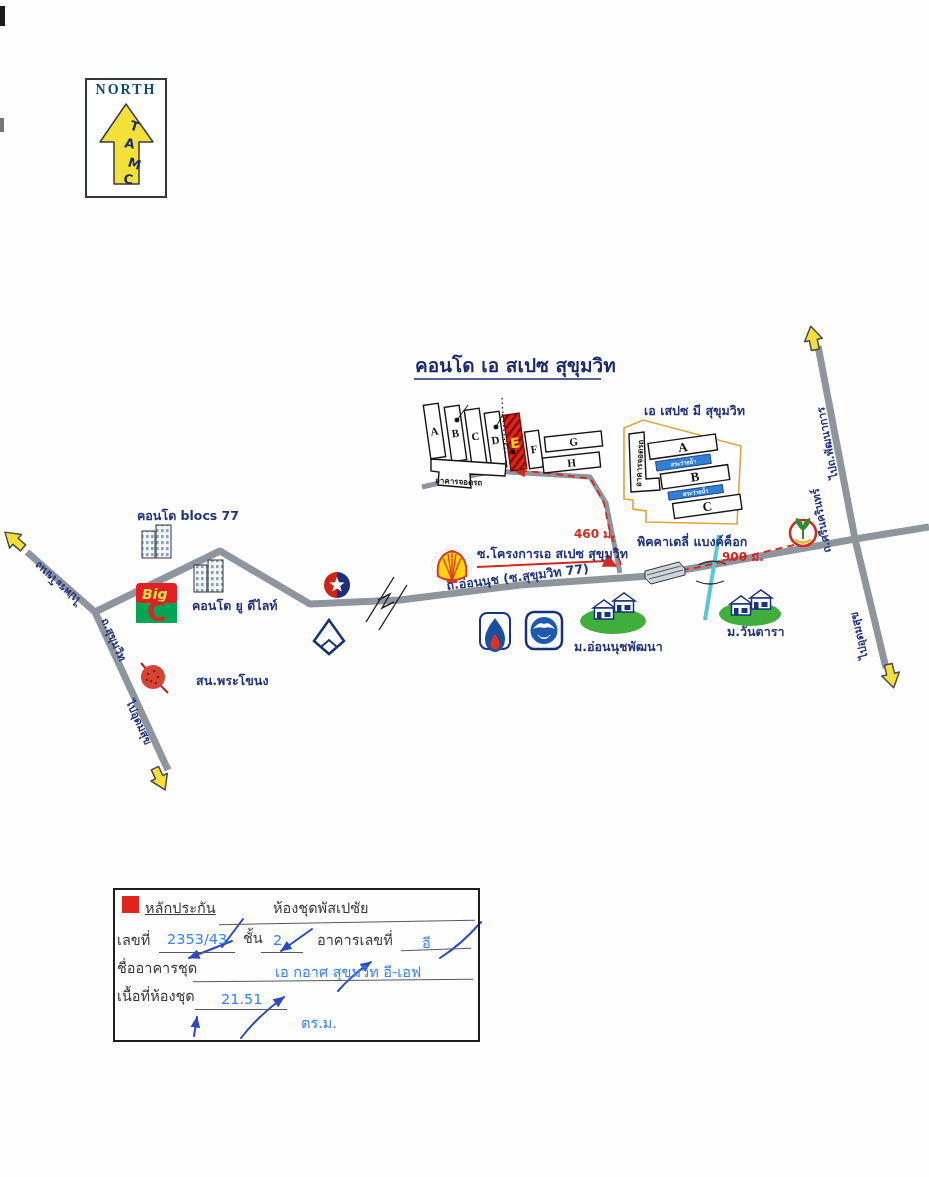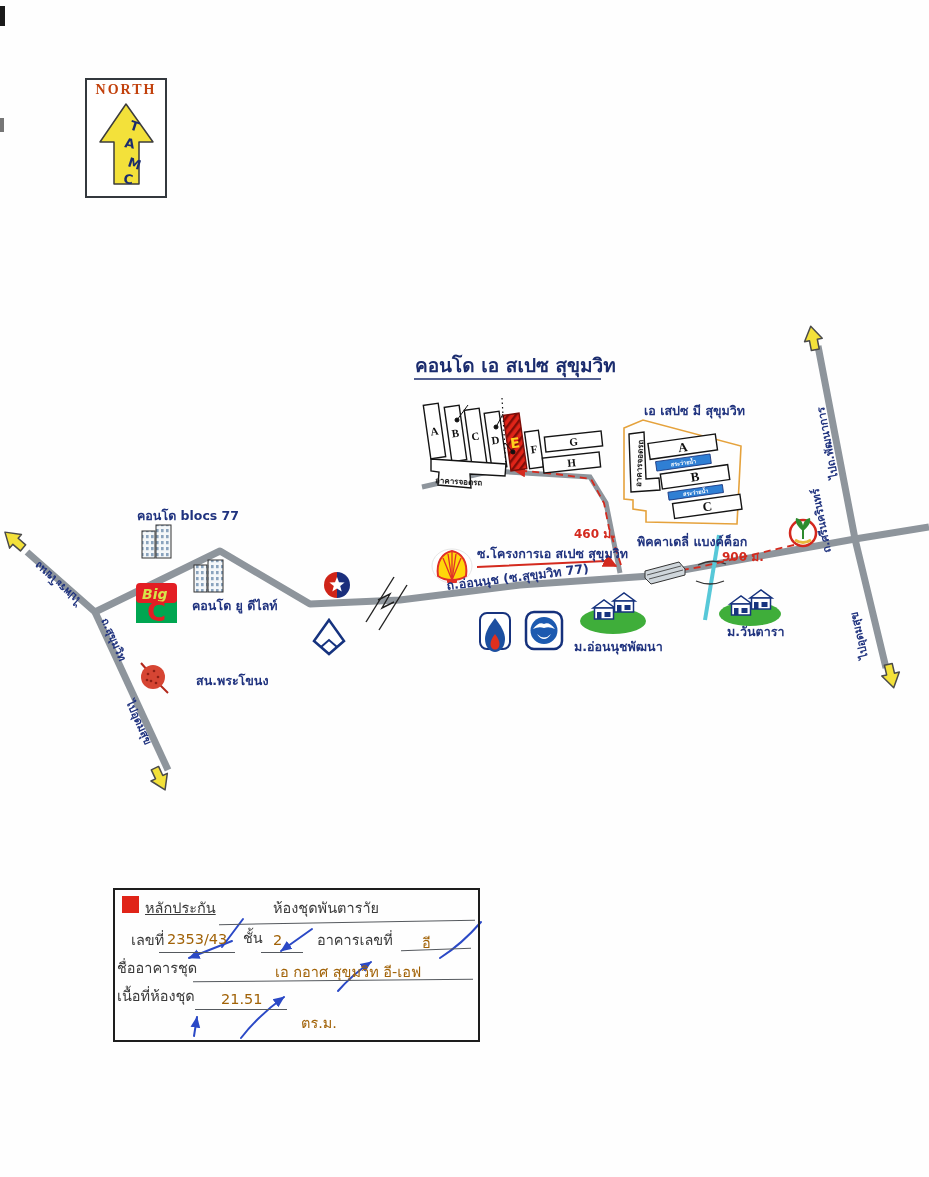--- a/index.html
+++ b/index.html
@@ -2,35 +2,35 @@
 <html><head>
 <meta charset="utf-8">
 <style>
   html,body{margin:0;padding:0;background:#ffffff;}
   .page{position:relative;width:929px;height:1177px;background:#fefefe;overflow:hidden;
         font-family:"DejaVu Sans",sans-serif;}
   .abs{position:absolute;}
   
   .north-box{left:85px;top:78px;width:78px;height:116px;border:2px solid #33383d;background:#fff;}
   .north-title{width:100%;text-align:center;margin-top:2px;font-family:"Liberation Serif",serif;
-               font-weight:bold;font-size:14px;letter-spacing:2px;color:#c2410c;}
+               font-weight:bold;font-size:14px;letter-spacing:2px;color:#0c4a6e;}
   
   svg.mapsvg{position:absolute;left:0;top:0;}
   svg text{font-family:"DejaVu Sans",sans-serif;}
   .lbl{fill:#20337f;font-weight:bold;font-size:12.5px;}
   .lbl-sm{fill:#20337f;font-weight:bold;font-size:11px;}
   .lbl-red{fill:#d42a1e;font-weight:bold;font-size:12px;}
   .bl{font-family:"Liberation Serif",serif;fill:#111;font-weight:bold;font-size:11px;text-anchor:middle;}
   .bl-big{font-family:"Liberation Serif",serif;font-weight:bold;font-size:13px;text-anchor:middle;fill:#111;}
   .tiny{font-size:5.5px;fill:#fff;text-anchor:middle;font-weight:bold;}
   .park{font-size:8px;fill:#141414;font-weight:bold;}
   
   .form-box{left:113px;top:888px;width:363px;height:150px;border:2px solid #1d1d1d;background:transparent;color:#2f2f2f;}
   .form-box .t{position:absolute;font-size:14.5px;white-space:nowrap;color:#3a3a3a;}
-  .form-box .v{color:#a16207;text-align:right;}
+  .form-box .v{color:#3b82f6;text-align:right;}
   .uline{position:absolute;border-top:1.5px solid #55595e;height:0;}
   .legend-swatch{position:absolute;left:7px;top:6px;width:17px;height:17px;background:#e02418;}
   .artifact{background:#1a1a1a;}
 </style>
 </head>
 <body>
 
 <div class="page">
 
   <div class="abs artifact" style="left:0;top:6px;width:5px;height:20px;"></div>
@@ -289,24 +289,24 @@
         <text x="37" y="49" transform="rotate(10 37 49)">A</text>
         <text x="40" y="68" transform="rotate(18 40 68)">M</text>
         <text x="36" y="85" transform="rotate(8 36 85)">C</text>
       </g>
     </svg>
   </div>
 
   <div class="abs form-box">
     <div class="legend-swatch"></div>
     <div class="t" style="left:30px;top:6px;text-decoration:underline;">หลักประกัน</div>
-    <div class="t" style="left:158px;top:6px;">ห้องชุดพันตาราัย</div>
+    <div class="t" style="left:158px;top:6px;">ห้องชุดพัสเปซัย</div>
     <div class="uline" style="left:104px;top:32px;width:256px;transform:rotate(-1deg);"></div>
 
-    <div class="t" style="left:16px;top:38px;">เลขที่</div>
+    <div class="t" style="left:2px;top:38px;">เลขที่</div>
     <div class="t v" style="left:52px;top:41px;">2353/43</div>
     <div class="t" style="left:128px;top:36px;">ชั้น</div>
     <div class="t v" style="left:158px;top:42px;">2</div>
     <div class="t" style="left:202px;top:38px;text-align:right;">อาคารเลขที่</div>
     <div class="t v" style="left:307px;top:41px;">อี</div>
     <div class="uline" style="left:44px;top:62px;width:76px;"></div>
     <div class="uline" style="left:146px;top:62px;width:42px;"></div>
     <div class="uline" style="left:286px;top:59px;width:70px;transform:rotate(-2deg);"></div>
 
     <div class="t" style="left:2px;top:66px;text-align:right;">ชื่ออาคารชุด</div>

